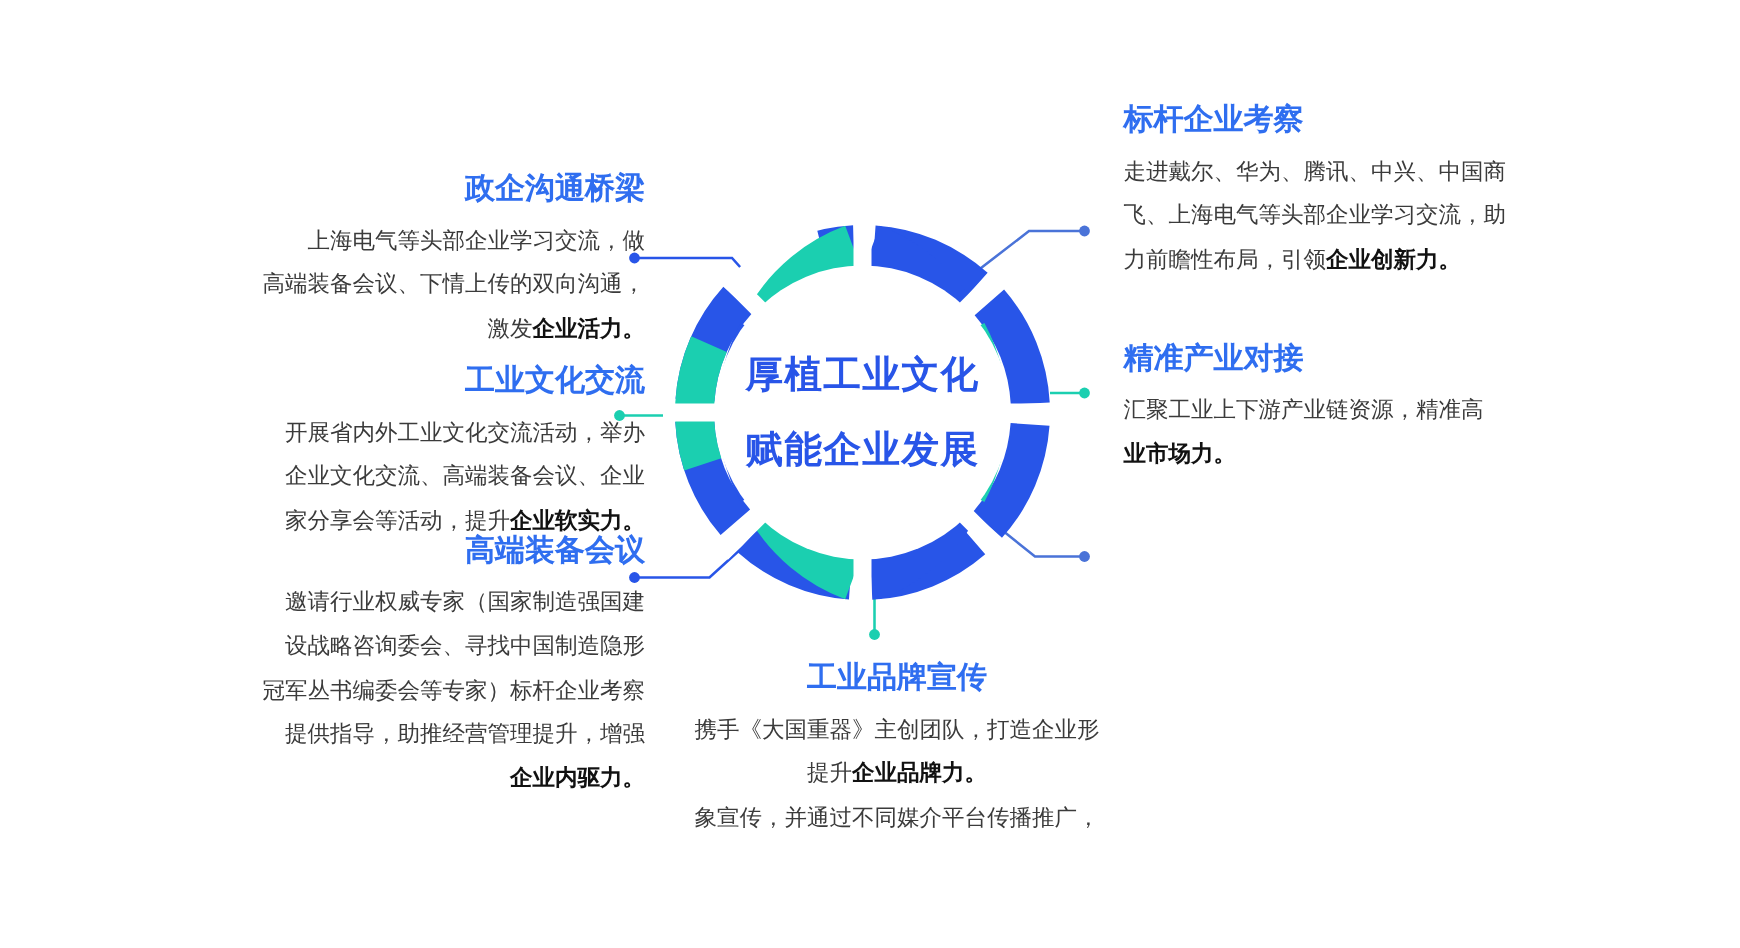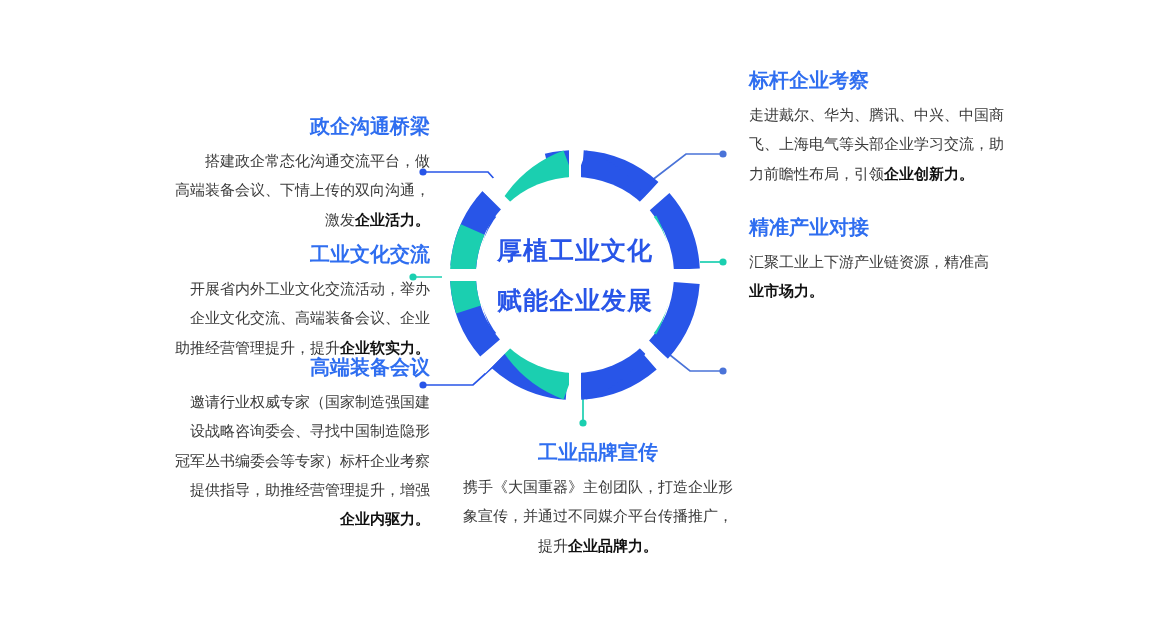--- a/index.html
+++ b/index.html
@@ -44,21 +44,21 @@
   .align-left{text-align:left;margin-left:12px;}
   .align-center{text-align:center;}
   .align-center .b-title{text-align:center;}
 
   
   #block-0{left:104px;top:68px;width:326px;margin-top:46px;}
   #block-1{left:104px;top:214px;width:326px;margin-top:28px;}
   #block-2{left:104px;top:355px;width:326px;}
   
   #block-3{left:737px;top:68px;width:310px;}
-  #block-4{left:737px;top:215px;width:310px;}
+  #block-4{left:737px;top:227px;width:310px;}
   #block-5{left:737px;top:353px;width:310px;}
   
   #block-6{left:418px;top:440px;width:360px;}
 </style>
 </head>
 <body>
 
 <div id="stage">
 
   <svg id="wires" viewBox="0 0 1160 632" width="1160" height="632">
@@ -139,32 +139,32 @@
     </svg>
     <div class="hub-text">
       <div class="hub-line">厚植工业文化</div>
       <div class="hub-line">赋能企业发展</div>
     </div>
   </div>
 
   <div class="block align-right" id="block-0">
     <div class="b-title">政企沟通桥梁</div>
     <div class="b-body">
-        <div><span>搭建政企常态化沟通交流平台，做</span></div>
+        <div><span>上海电气等头部企业学习交流，做</span></div>
         <div><span>高端装备会议、下情上传的双向沟通，</span></div>
         <div><span>激发</span><b>企业活力。</b></div>
       </div>
   </div>
 
   <div class="block align-right" id="block-1">
     <div class="b-title">工业文化交流</div>
     <div class="b-body">
         <div><span>开展省内外工业文化交流活动，举办</span></div>
         <div><span>企业文化交流、高端装备会议、企业</span></div>
-        <div><span>助推经营管理提升，提升</span><b>企业软实力。</b></div>
+        <div><span>家分享会等活动，提升</span><b>企业软实力。</b></div>
       </div>
   </div>
 
   <div class="block align-right" id="block-2">
     <div class="b-title">高端装备会议</div>
     <div class="b-body">
         <div><span>邀请行业权威专家（国家制造强国建</span></div>
         <div><span>设战略咨询委会、寻找中国制造隐形</span></div>
         <div><span>冠军丛书编委会等专家）标杆企业考察</span></div>
         <div><span>提供指导，助推经营管理提升，增强</span></div>
@@ -187,18 +187,18 @@
         <div><span>汇聚工业上下游产业链资源，精准高</span></div>
         <div><b>业市场力。</b></div>
       </div>
   </div>
 
 
   <div class="block align-center" id="block-6">
     <div class="b-title">工业品牌宣传</div>
     <div class="b-body">
         <div><span>携手《大国重器》主创团队，打造企业形</span></div>
+        <div><span>提升</span><b>企业品牌力。</b></div>
         <div><span>象宣传，并通过不同媒介平台传播推广，</span></div>
-        <div><span>提升</span><b>企业品牌力。</b></div>
       </div>
   </div>
 
 </div>
 
 </body></html>

